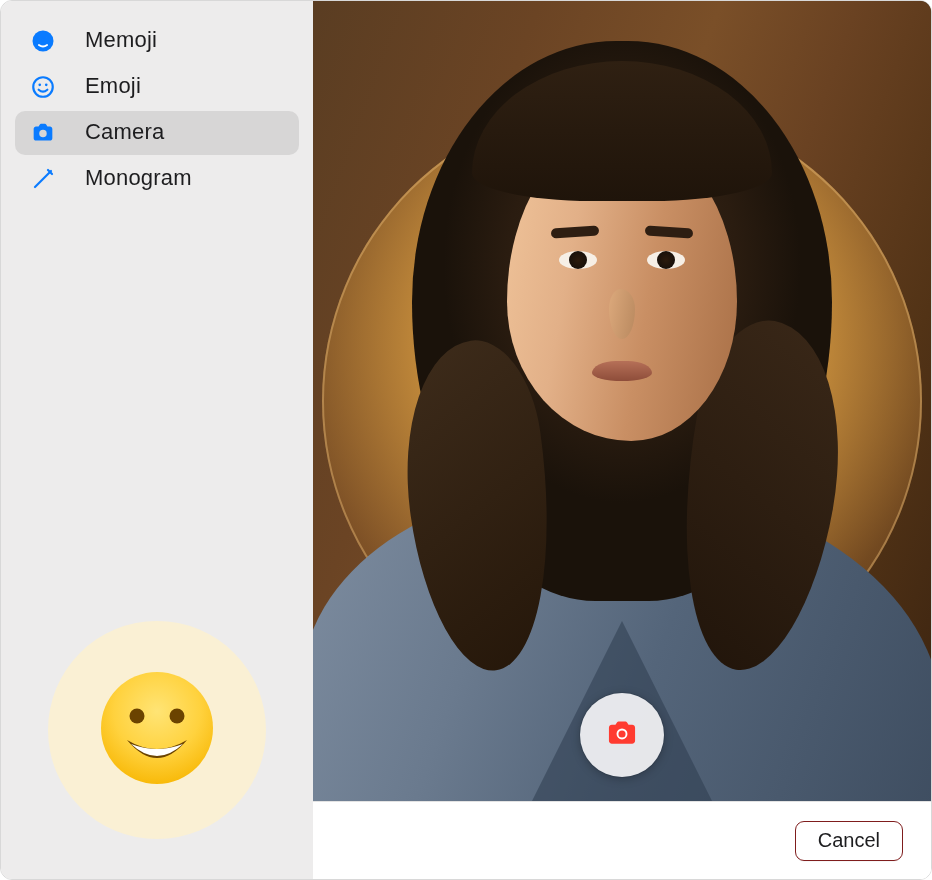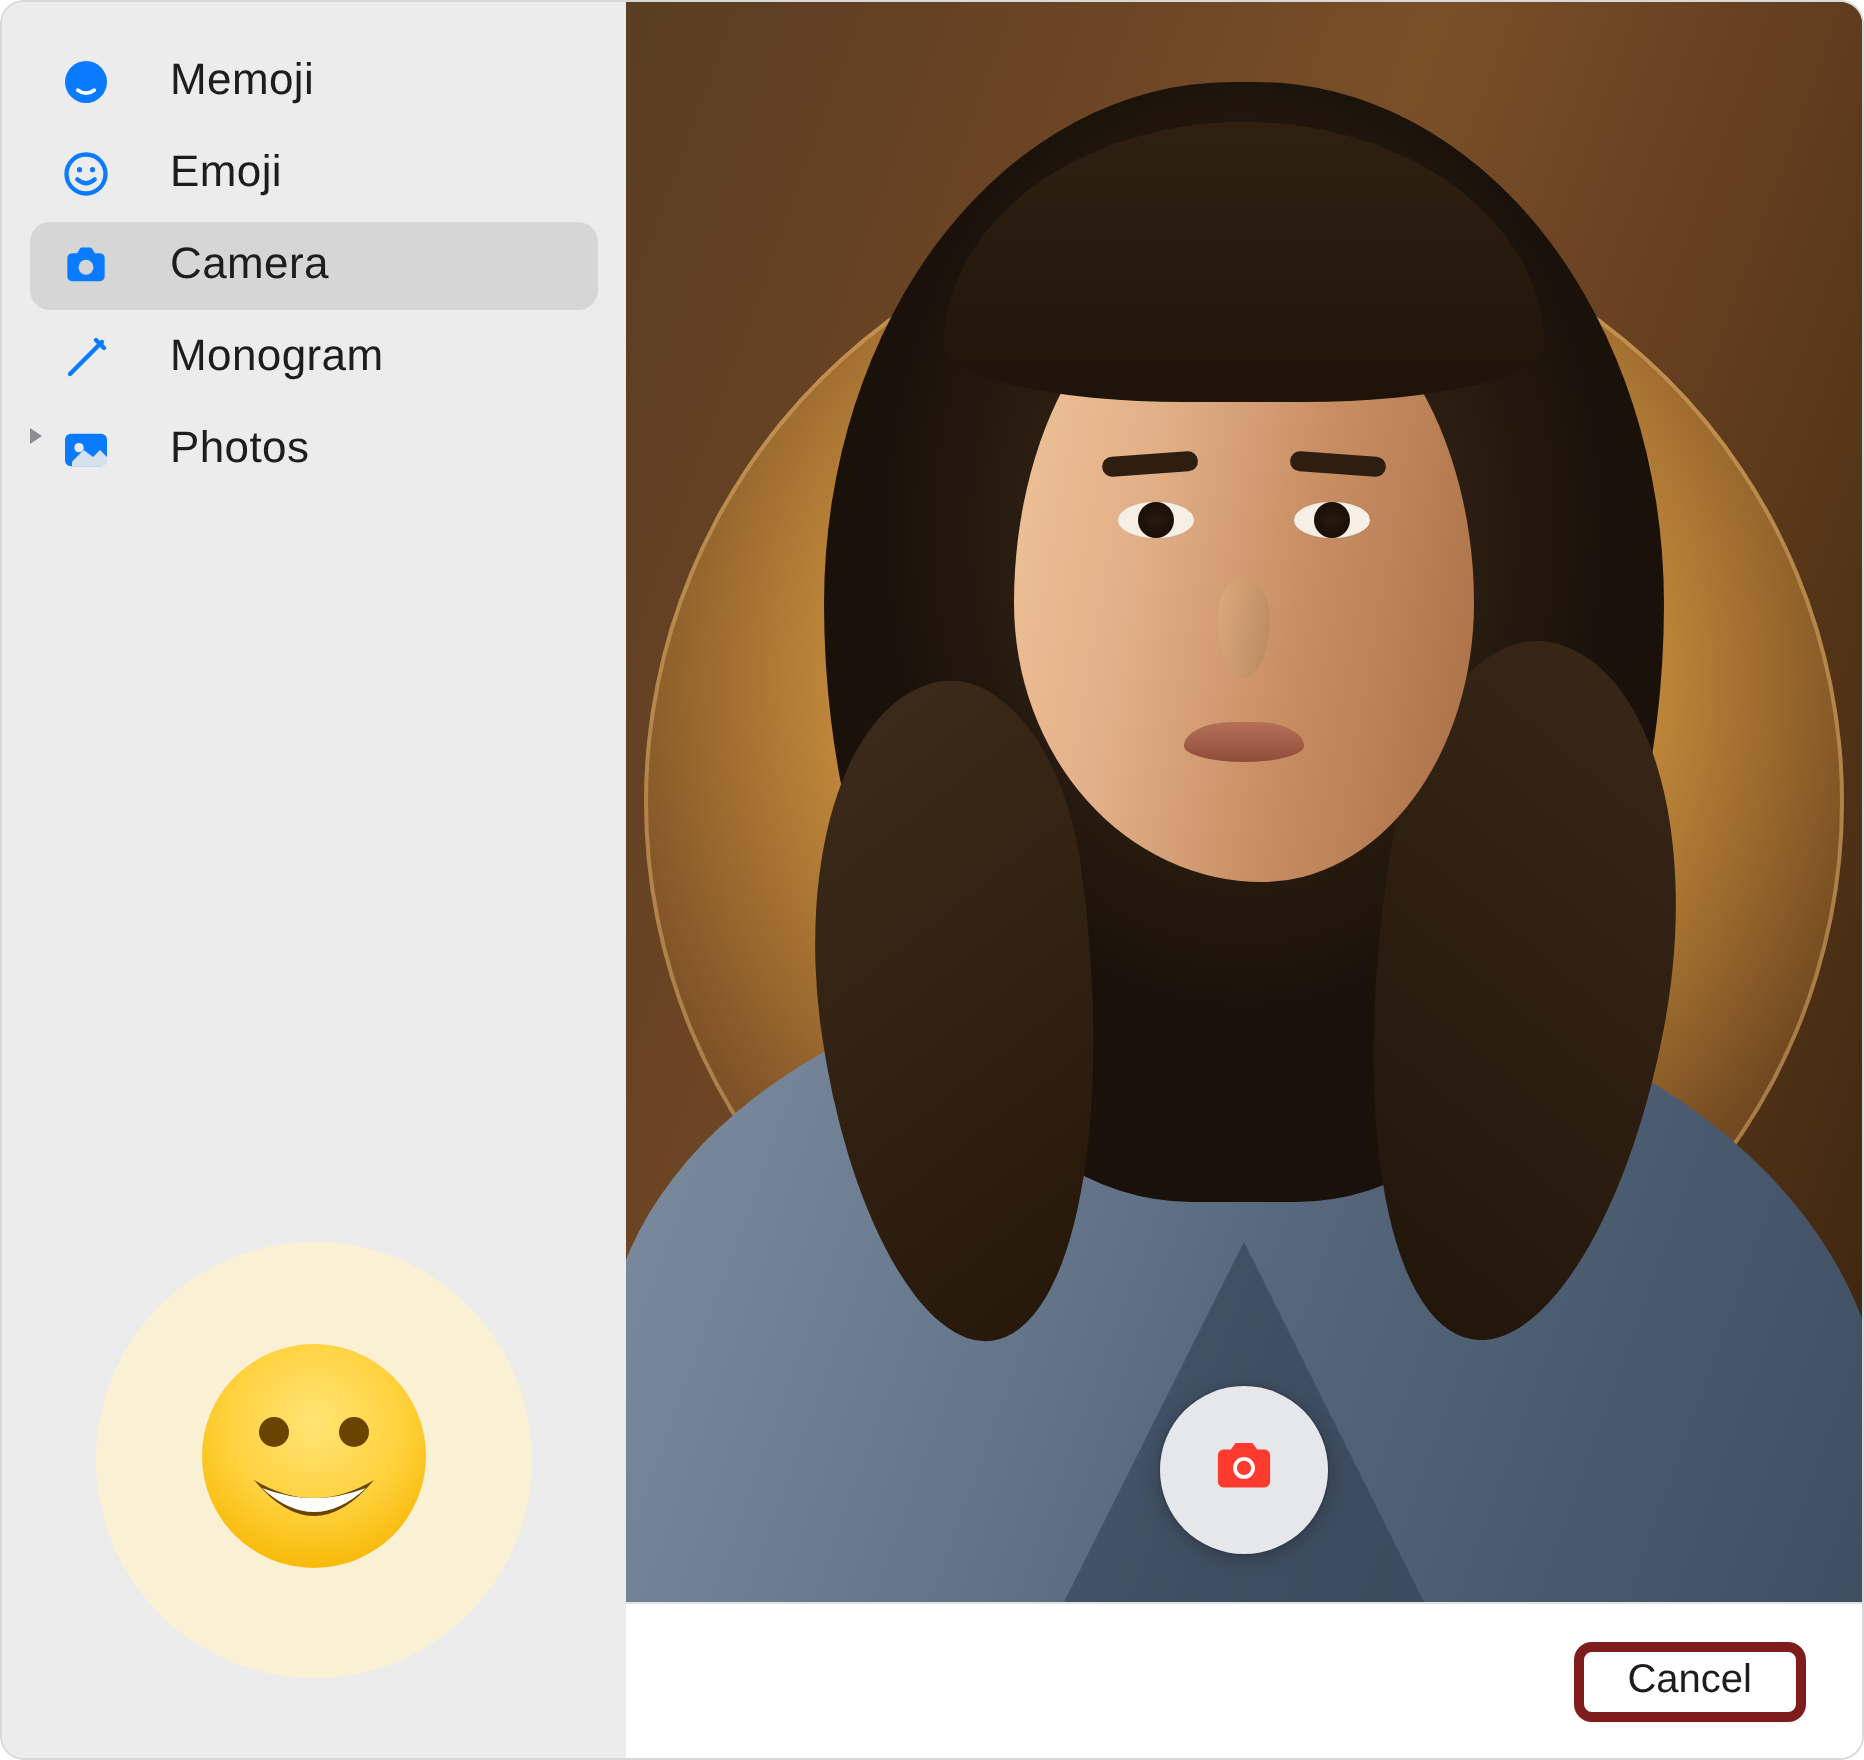--- a/index.html
+++ b/index.html
@@ -295,21 +295,21 @@
       font-size: 20px;
       cursor: pointer;
       display: inline-flex;
       align-items: center;
       justify-content: center;
       border: none;
     }
     .btn-secondary {
       background: #fff;
       color: #1d1d1f;
-      border: 5px solid #7f1d1d;
+      border: 1px solid #7f1d1d;
       box-shadow: 0 1px 0 rgba(0,0,0,0.03);
     }
     .btn-primary {
       background: linear-gradient(180deg, #1f8fff 0%, #0a7bff 100%);
       color: #fff;
       font-weight: 500;
       min-width: 106px;
     }
   </style>
 </head>
@@ -359,35 +359,20 @@
       <li class="sidebar-item">
         <span class="icon">
           <svg viewBox="0 0 24 24" width="24" height="24" fill="none" stroke="#0a7bff" stroke-width="2.2" stroke-linecap="round">
             <path d="M4 20 L20 4"></path>
             <path d="M17 3 L21 7"></path>
           </svg>
         </span>
         <span class="label">Monogram</span>
       </li>
 
-      <li class="sidebar-item">
-        <span class="disclosure-chevron">
-          <svg viewBox="0 0 10 10" width="10" height="10" fill="#8e8e93">
-              <path d="M2 1 L8 5 L2 9 Z"></path>
-            </svg>
-        </span>
-        <span class="icon">
-          <svg viewBox="0 0 24 24" width="28" height="28" fill="#0a7bff">
-            <rect x="3" y="5" width="18" height="14" rx="2.5"></rect>
-            <circle cx="9" cy="11" r="2" fill="#edecec"></circle>
-            <path d="M6 17 L11 12 L15 15 L18 12 L21 15 V17 C21 18.1 20.1 19 19 19 H6 Z" fill="#edecec" opacity="0.9"></path>
-          </svg>
-        </span>
-        <span class="label">Photos</span>
-      </li>
 
 
     </ul>
 
     <div class="current-avatar">
       <span>
         <svg class="emoji-face" viewBox="0 0 120 120">
           <defs>
             <radialGradient id="faceGrad" cx="50%" cy="35%" r="70%">
               <stop offset="0%" stop-color="#ffe475"></stop>

